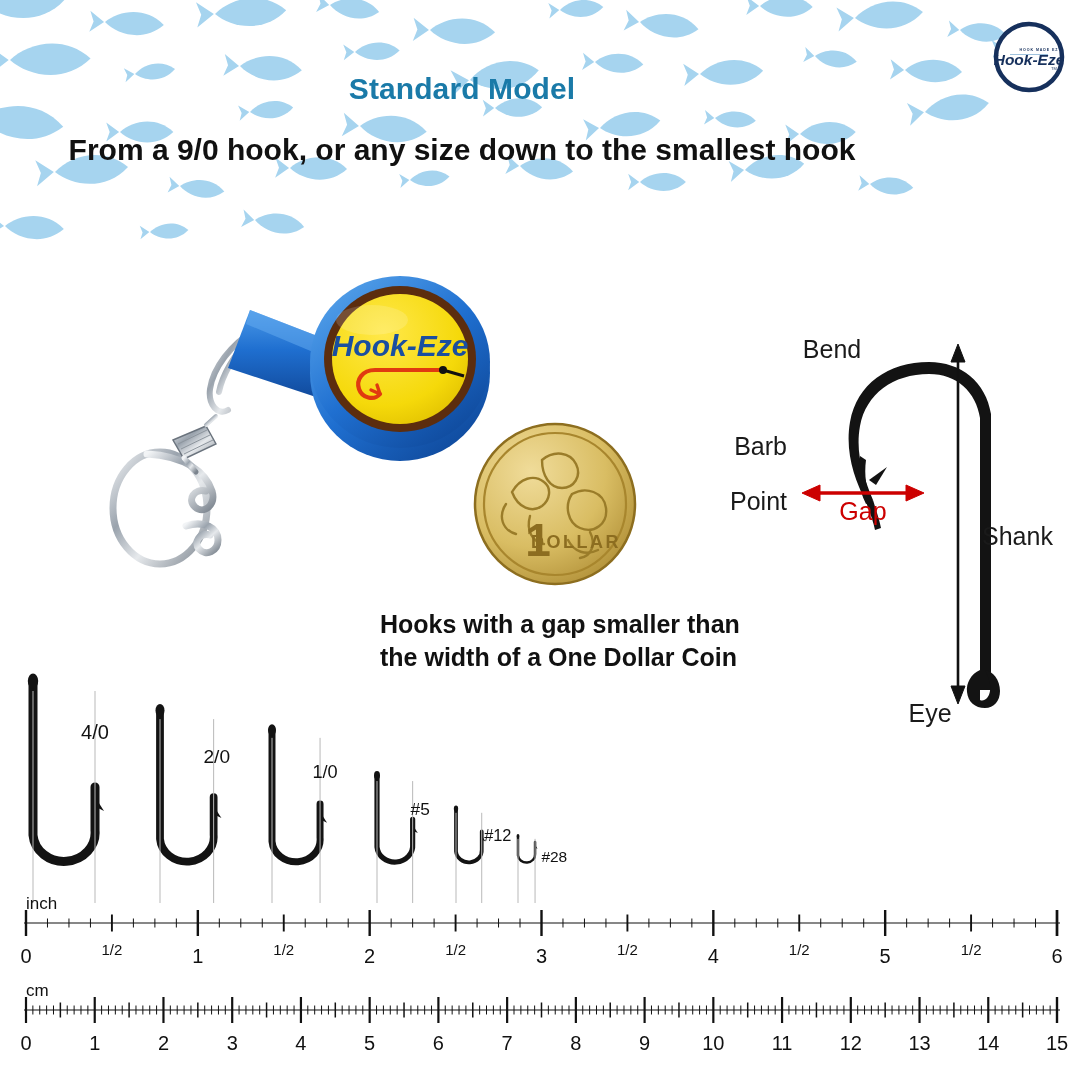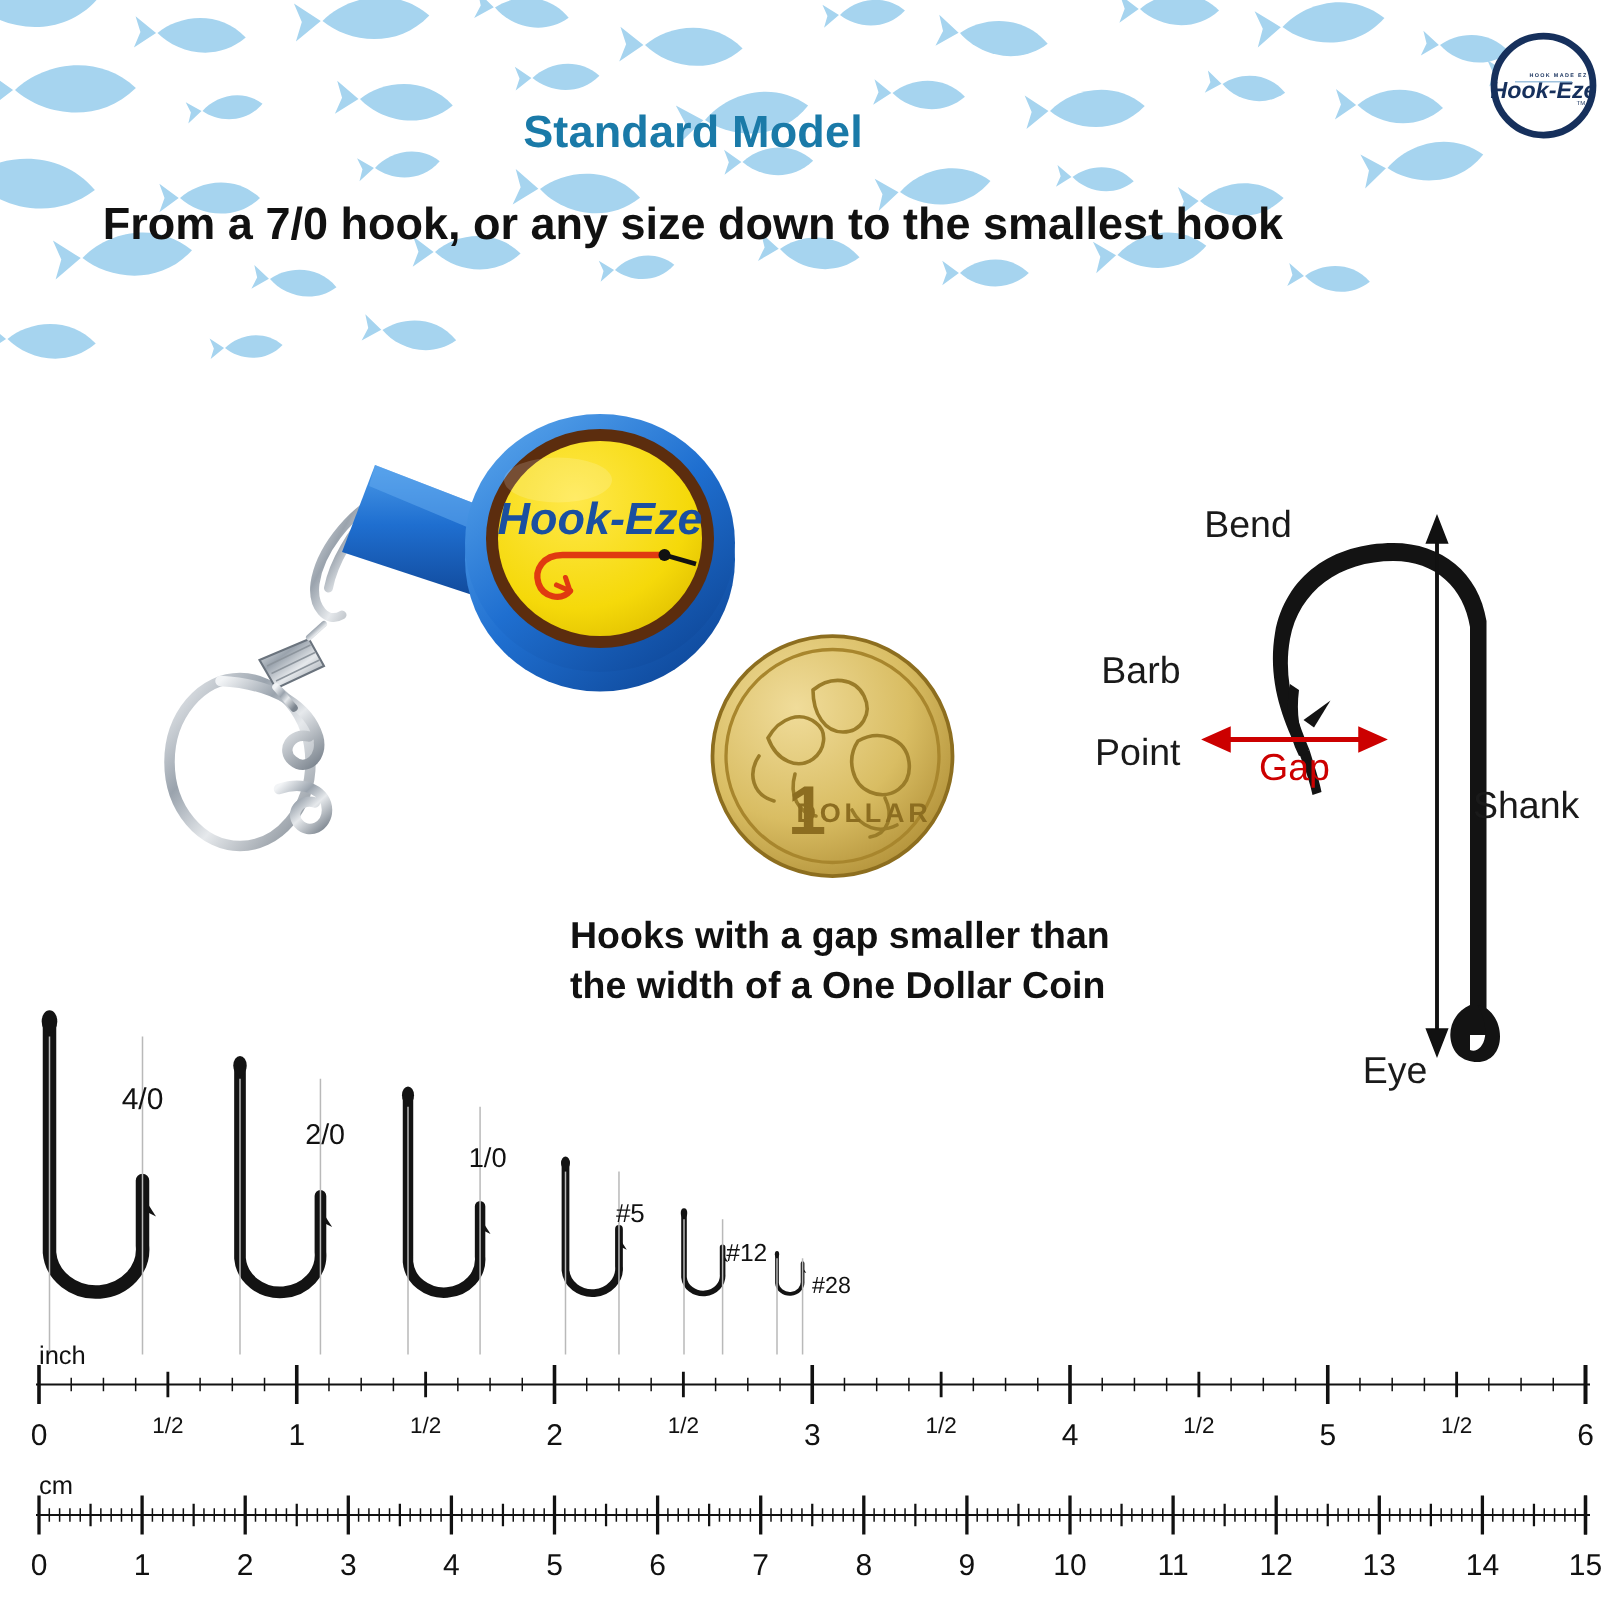--- a/index.html
+++ b/index.html
@@ -92,21 +92,21 @@
         <use href="#fishshape" transform="translate(640,182) rotate(0) scale(0.74)"></use>
         <use href="#fishshape" transform="translate(745,170) rotate(-6) scale(0.96)"></use>
         <use href="#fishshape" transform="translate(870,184) rotate(5) scale(0.7)"></use>
         <use href="#fishshape" transform="translate(5,226) rotate(3) scale(0.95)"></use>
         <use href="#fishshape" transform="translate(150,232) rotate(-3) scale(0.62)"></use>
         <use href="#fishshape" transform="translate(255,220) rotate(8) scale(0.8)"></use>
       </g>
   </svg>
 
   <div class="title" id="page-title">Standard Model</div>
-  <div class="title" id="page-subtitle">From a 7/0 hook, or any size down to the smallest hook</div>
+  <div class="title" id="page-subtitle">From a 9/0 hook, or any size down to the smallest hook</div>
 
   <svg id="brand-logo" viewBox="0 0 78 78" width="78" height="78">
     <circle cx="39" cy="39" r="33" fill="#ffffff" stroke="#16305c" stroke-width="4.5"></circle>
     <g>
       <text id="logo-tagline" x="49" y="33" font-size="3.6" fill="#16305c" text-anchor="middle" letter-spacing="0.9" font-weight="bold">HOOK MADE EZ</text>
       <text id="logo-word" x="39" y="47" font-size="15.5" fill="#16305c" font-weight="bold" text-anchor="middle" font-style="italic">Hook-Eze</text>
       <text id="logo-tm" x="61" y="52" font-size="4" fill="#16305c">TM</text>
       <line x1="20" y1="36.5" x2="58" y2="36.5" stroke="#9fc2dd" stroke-width="1.1"></line>
     </g>
   </svg>

